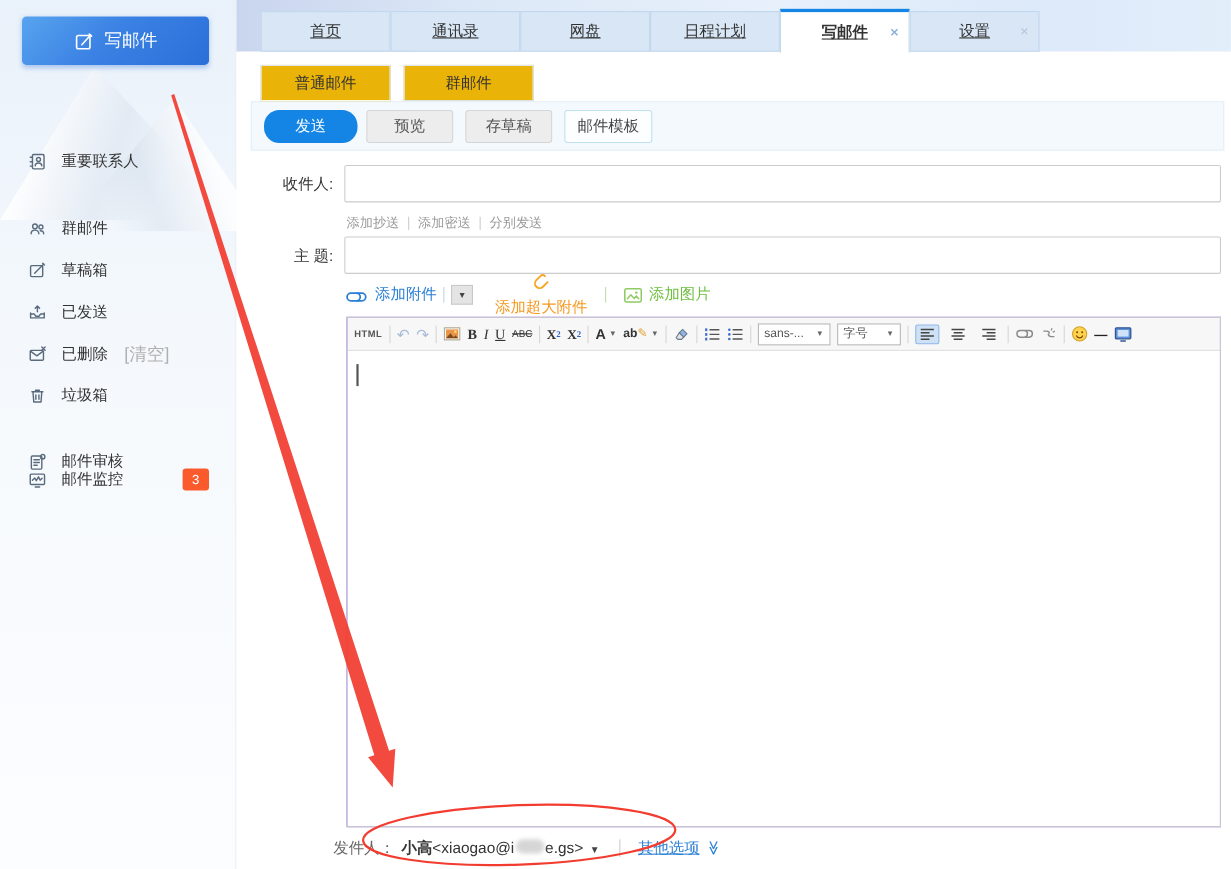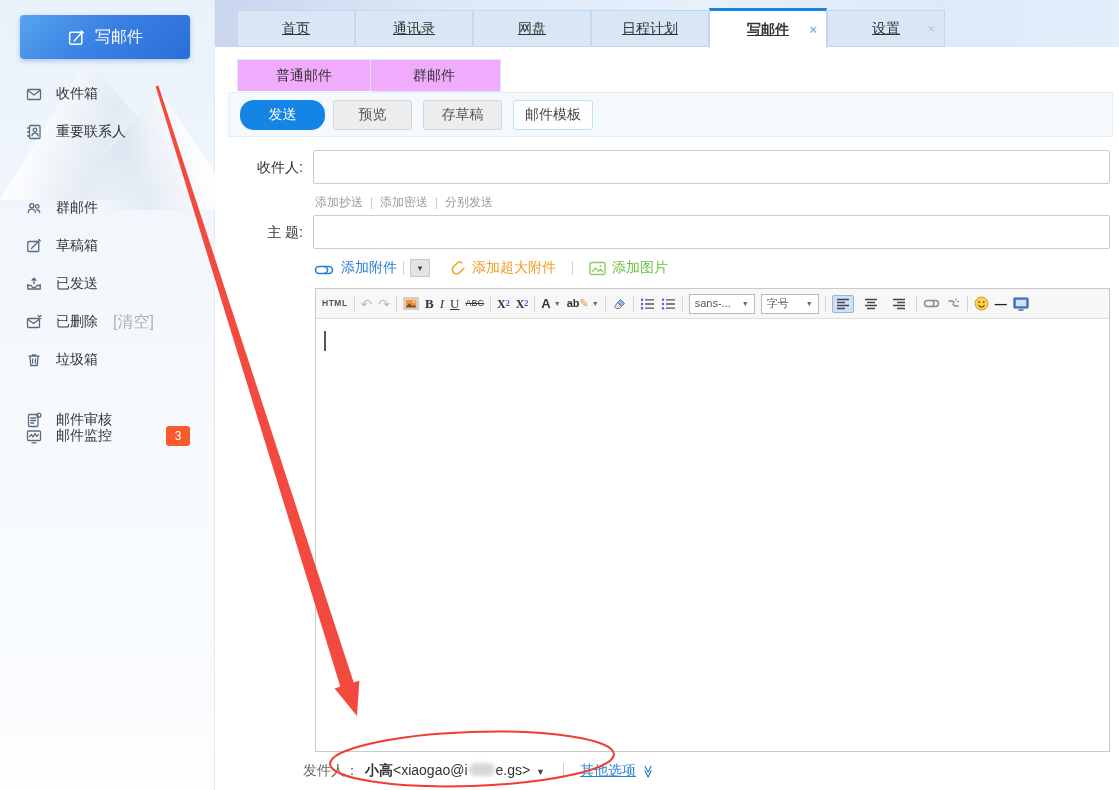--- a/index.html
+++ b/index.html
@@ -34,21 +34,21 @@
   .tab { top:10px; height:37px; width:118px; background:#d8e6f6; border:1px solid #c2d8ee;
     display:flex; align-items:center; justify-content:center; font-size:14px; color:#333; cursor:pointer;text-decoration:underline; }
   .tab .x { position:absolute; right:9px; font-size:13px; color:#b3c6dd; cursor:pointer; }
   .tab.active { top:8px; height:40px; background:#fff; border-top:3px solid #1585e5; border-bottom:none;
     font-weight:bold; z-index:3; }
   .tab.active .x { color:#8fb2da; }
 
   .content { left:215px; top:47px; width:904px; height:743px; background:#fff; }
 
   
-  .subtab { top:59px; height:33px; width:134px; background:#f0abfc; border:1px solid #dce8f3;
+  .subtab { top:59px; height:33px; width:118px; background:#eab308; border:1px solid #dce8f3;
     display:flex; align-items:center; justify-content:center; font-size:14px; cursor:pointer; }
   .subtab.active { border-bottom:1px solid #fff; z-index:2; }
 
   
   .strip { left:228px; top:92px; width:885px; height:45px; background:#f4f9fe; border:1px solid #e4eef8; }
   .btn { top:100px; height:30px; border-radius:3px; display:flex; align-items:center; justify-content:center;
     font-size:14px; cursor:pointer; }
   .btn-send { left:240px; width:85px; background:#1585e5; color:#fff;border-radius:14px; }
   .btn-gray { background:#ededed; border:1px solid #d6d6d6; color:#555; }
   .btn-tpl  { left:513px; width:80px; background:#fdfeff; border:1px solid #bfe0f0; color:#444; }
@@ -57,21 +57,21 @@
   .flabel { width:60px; text-align:right; font-size:14px; color:#333; }
   .finput { left:313px; width:797px; height:34px; border:1px solid #ccc; border-radius:2px; background:#fff;
     font-size:14px; padding:0 8px; outline:none; font-family:inherit; }
   .cclinks { left:315px; top:194px; font-size:12px; color:#999; display:flex; align-items:center; gap:8px; }
   .cclinks span.lnk { cursor:pointer; }
   .vsep { width:1px; height:12px; background:#ccc; display:inline-block; }
 
   
   .attach { left:313px; top:256px; height:24px; display:flex; align-items:center; font-size:14px; gap:6px; }
   .a-blue { color:#2a7fd4; cursor:pointer; display:flex; align-items:flex-end; gap:6px; }
-  .a-orange { color:#f59a23; cursor:pointer; display:flex; align-items:center; gap:6px; }
+  .a-orange { color:#f59a23; cursor:pointer; display:flex; align-items:center; gap:6px;flex-direction:column; }
   .a-green { color:#6cbf3f; cursor:pointer; display:flex; align-items:center; gap:6px; }
   .dd-box { width:20px; height:18px; background:#e4e4e4; border:1px solid #c9c9c9; display:flex; align-items:center;
     justify-content:center; font-size:8px; color:#444; cursor:pointer; }
   .gsep { width:1px; height:14px; background:#bfe0a8; }
   .bsep { width:1px; height:14px; background:#b9d4ee; }
 
   
   .editor { left:315px; top:288px; width:795px; height:464px; border:1px solid #c9c9c9; background:#8b5cf6; }
   .toolbar { height:30px; background:#f7f7f7; border-bottom:1px solid #dedede; display:flex; align-items:center;
     padding:0 6px; gap:6px; }
@@ -119,29 +119,22 @@
   <div class="abs compose-btn">
     <span style="display:flex">
       <svg width="19" height="19" viewBox="0 0 18 18">
           <rect x="2.5" y="4" width="11.5" height="11.5" rx="1.5" fill="none" stroke="#fff" stroke-width="1.4"></rect>
           <path d="M7 12 L14.6 3.6 M13.4 2.8 l2 1.8" fill="none" stroke="#fff" stroke-width="1.4" stroke-linecap="round"></path>
         </svg>
     </span>
     <span>写邮件</span>
   </div>
 
-  <div class="abs side-item" style="top:75px">
-    <svg width="18" height="18" viewBox="0 0 18 18" class="sic">
-        <rect x="2.5" y="4.5" width="13" height="10" rx="1"></rect>
-        <path d="M3 5.5 L9 10 L15 5.5"></path>
-      </svg>
-    <span>收件箱</span>
-  </div>
-
-  <div class="abs side-item" style="top:113px">
+
+  <div class="abs side-item" style="top:128px">
     <svg width="18" height="18" viewBox="0 0 18 18" class="sic">
         <rect x="4.5" y="2.5" width="10.5" height="13" rx="1"></rect>
         <circle cx="10" cy="7" r="1.8"></circle>
         <path d="M7 12.8 c0-1.7 1.3-2.6 3-2.6 s3 .9 3 2.6"></path>
         <path d="M2.5 5 h2 M2.5 9 h2 M2.5 13 h2"></path>
       </svg>
     <span>重要联系人</span>
   </div>
 
 

